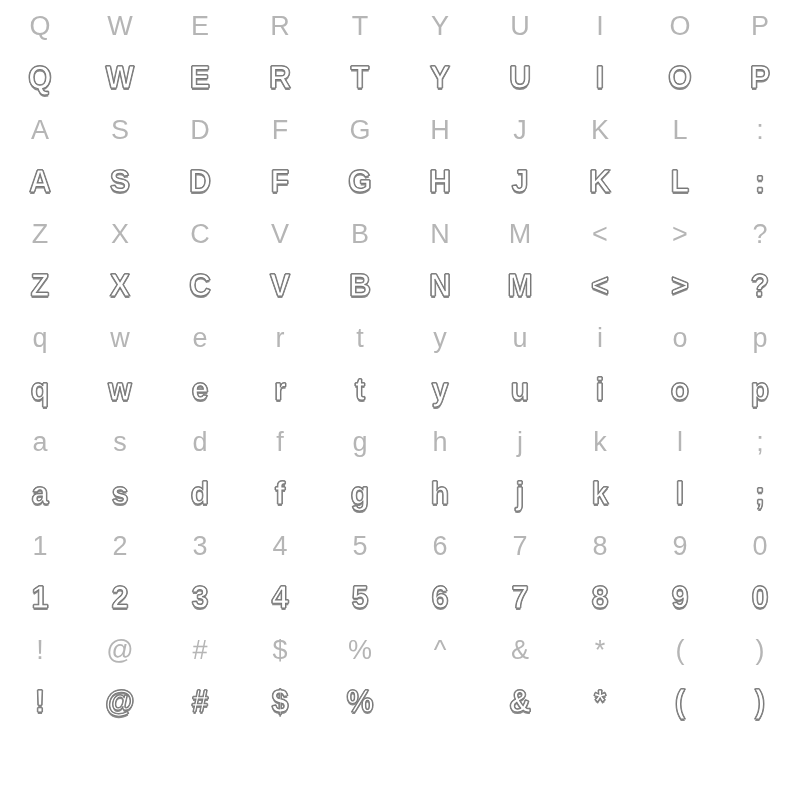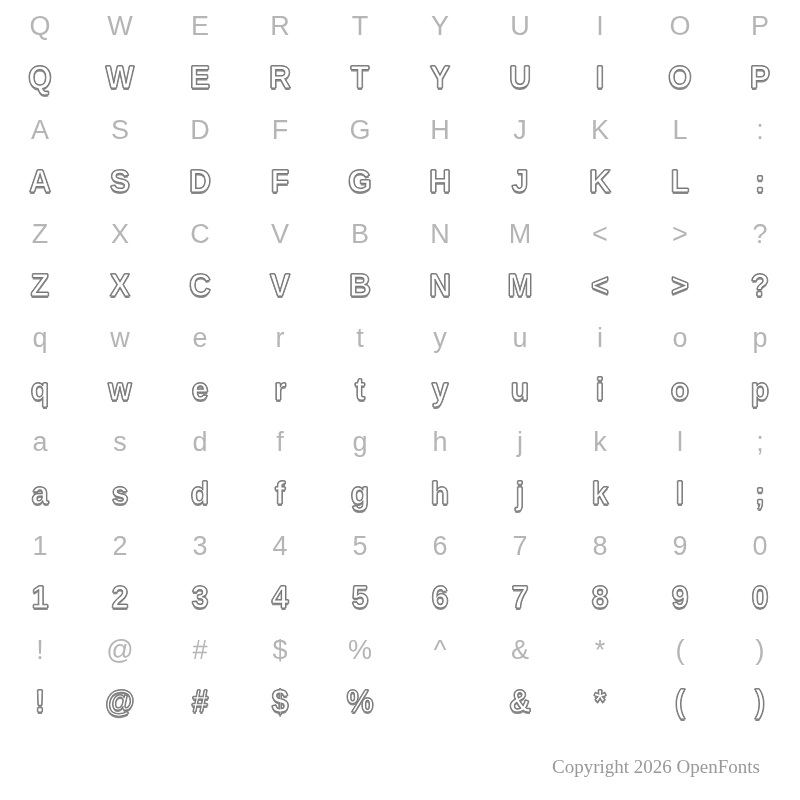--- a/index.html
+++ b/index.html
@@ -490,14 +490,13 @@
       <div class="cell">
         <div class="sample">*</div>
       </div>
       <div class="cell">
         <div class="sample">(</div>
       </div>
       <div class="cell">
         <div class="sample">)</div>
       </div>
     </div>
-  <div class="footer">Copyright 2026 OpenFonts</div>
 </div>
 
 </body></html>

